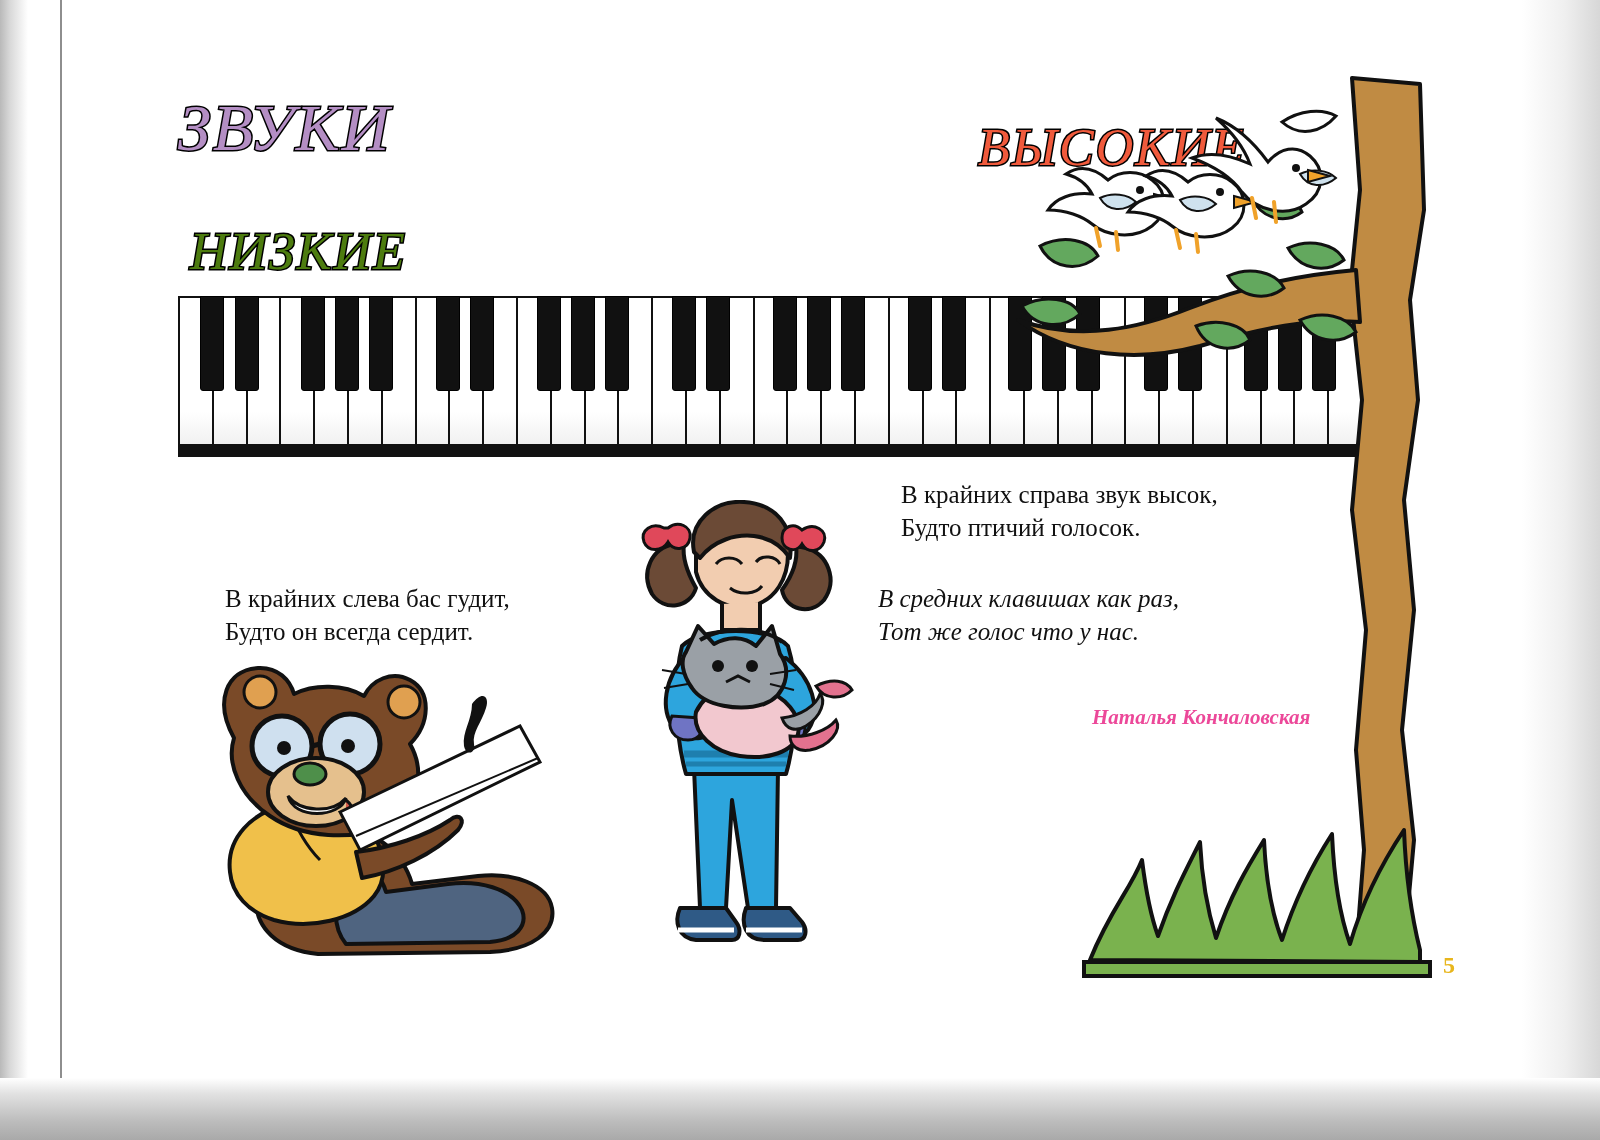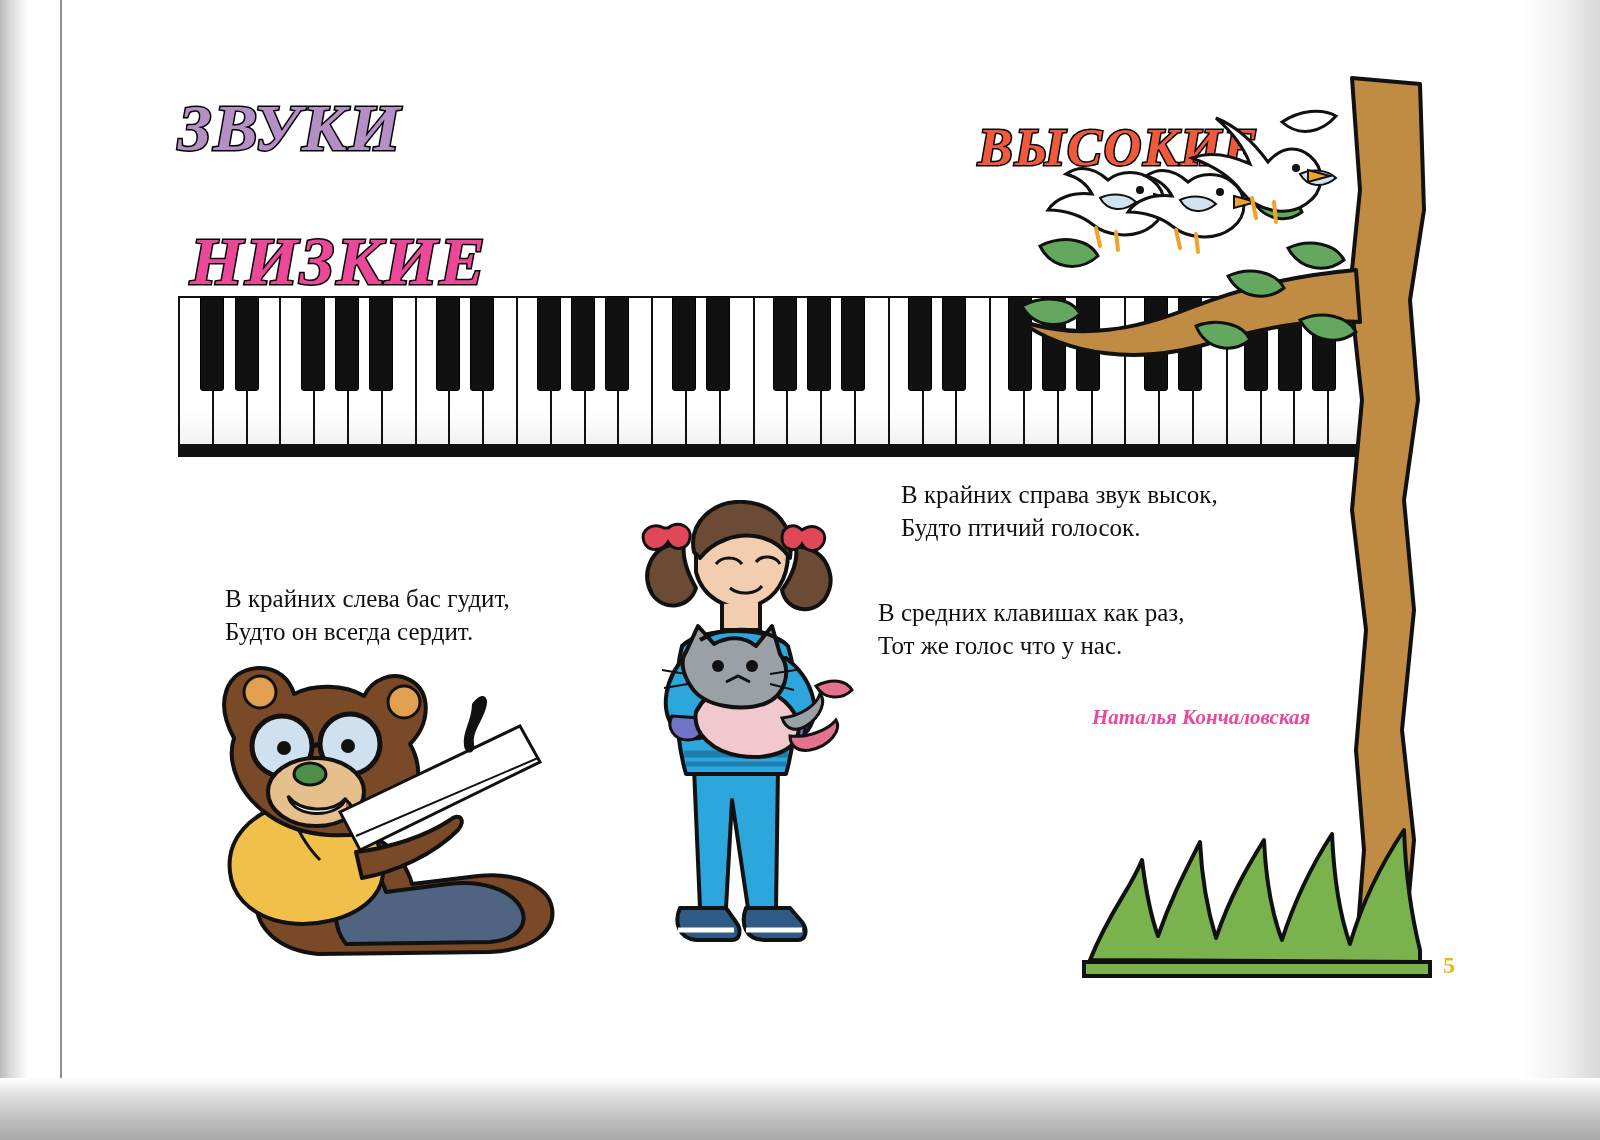--- a/index.html
+++ b/index.html
@@ -48,36 +48,36 @@
     position: absolute;
     left: 62px; top: 0;
     width: 1460px; height: 1078px;
     background: #ffffff;
   }
 
   
   .title {
     position: absolute;
     font-family: "Liberation Serif", serif;
-    font-weight: bold;
+    font-weight: normal;
     font-style: italic;
     letter-spacing: 2px;
     white-space: nowrap;
     -webkit-text-stroke: 3px #000000;
     paint-order: stroke fill;
   }
   #title-zvuki {
     left: 178px; top: 90px;
     font-size: 66px;
     color: #b48ec4;
   }
   #title-nizkie {
     left: 190px; top: 222px;
-    font-size: 68px;
-    color: #ec4899;
+    font-size: 52px;
+    color: #4d7c0f;
   }
   #title-srednie {
     left: 614px; top: 182px;
     font-size: 48px;
     color: #4ea07a;
   }
   #title-vysokie {
     left: 978px; top: 118px;
     font-size: 52px;
     color: #f05a3c;
@@ -132,21 +132,21 @@
     position: absolute;
     font-family: "Liberation Serif", serif;
     font-size: 25px;
     color: #111;
     line-height: 1.32;
     white-space: pre-line;
   }
   #poem-left-1  { left: 225px; top: 478px; }
   #poem-left-2  { left: 225px; top: 582px; }
   #poem-right-1 { left: 878px; top: 478px; margin-left: 23px; }
-  #poem-right-2 { left: 878px; top: 596px; }
+  #poem-right-2 { left: 878px; top: 582px; font-style: italic; }
   #author {
     position: absolute;
     left: 1092px; top: 705px;
     font-family: "Liberation Serif", serif;
     font-style: italic;
     font-weight: bold;
     font-size: 21px;
     color: #ec4899;
   }
   #page-number {

